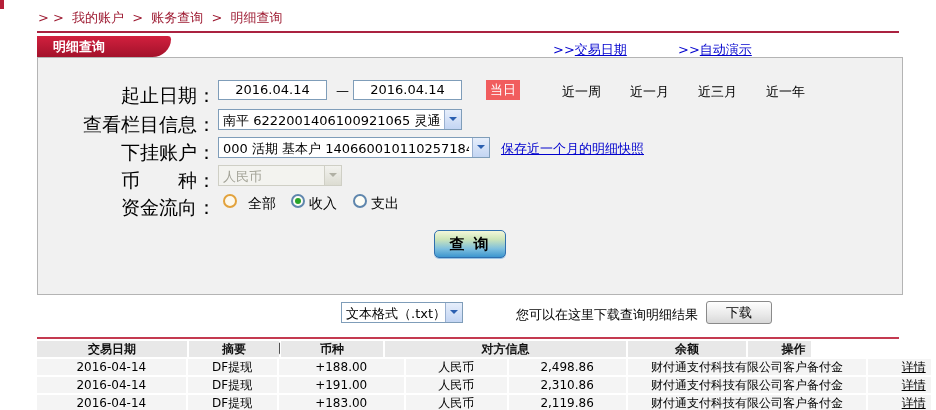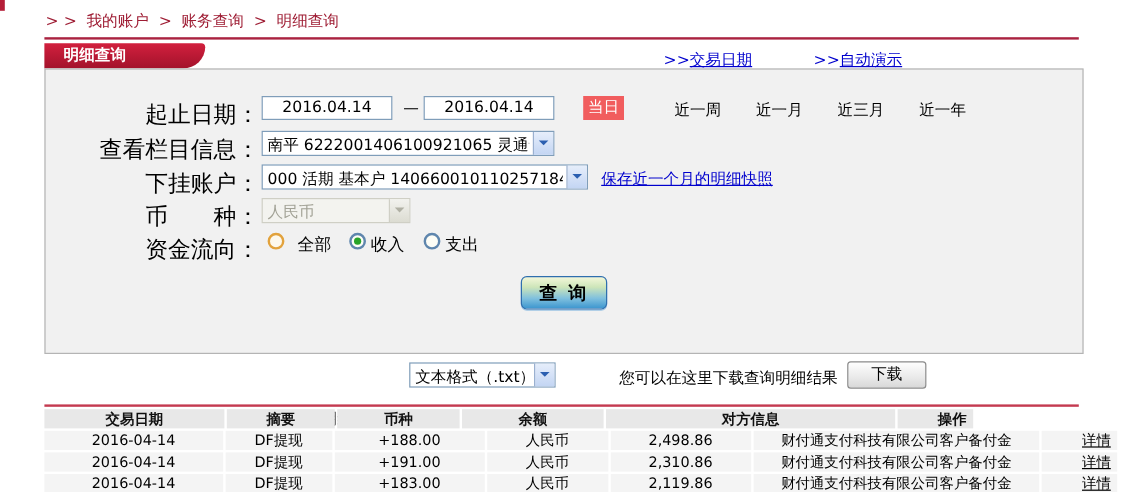--- a/index.html
+++ b/index.html
@@ -157,22 +157,22 @@
   </div>
   <div class="dl-hint">您可以在这里下载查询明细结果</div>
   <div class="dl-btn">下载</div>
 
   <div class="table-divider"></div>
   <div class="tbl">
     <div class="trow thead">
       <div class="tcell c0">交易日期</div>
       <div class="tcell c1">摘要</div>
       <div class="tcell c3">币种</div>
+      <div class="tcell c5">对方信息</div>
       <div class="tcell c4">余额</div>
-      <div class="tcell c5">对方信息</div>
       <div class="tcell c6">操作</div>
     </div>
     <div class="trow tdata">
       <div class="tcell c0">2016-04-14</div>
       <div class="tcell c1">DF提现</div>
       <div class="tcell c2 amount">+188.00</div>
       <div class="tcell c3">人民币</div>
       <div class="tcell c4">2,498.86</div>
       <div class="tcell c5">财付通支付科技有限公司客户备付金</div>
       <div class="tcell c6 detail-link">详情</div>

